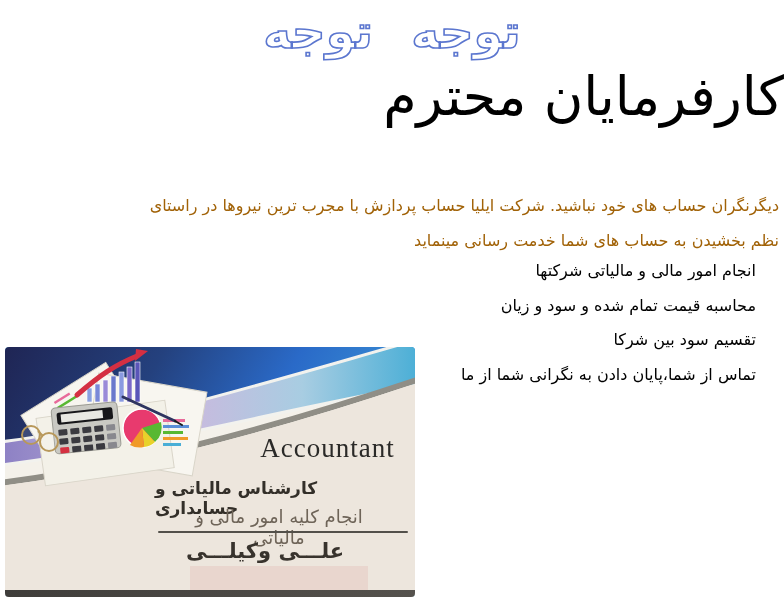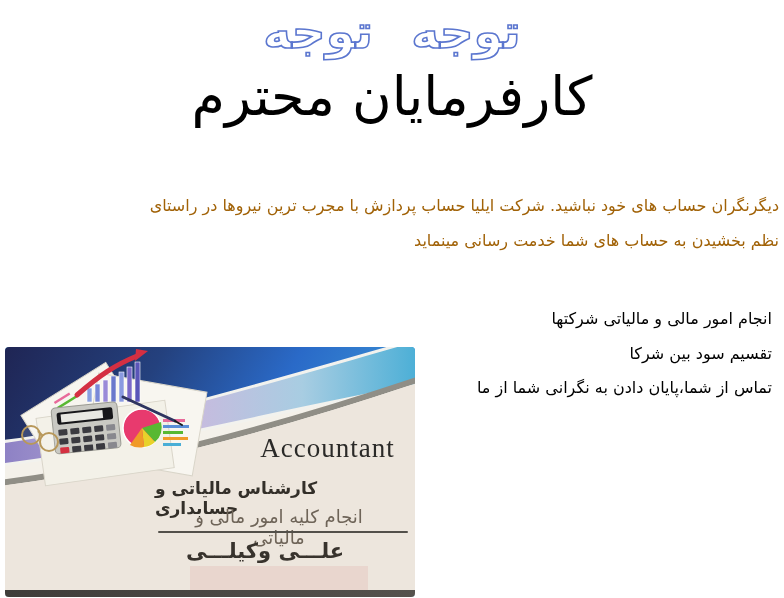--- a/index.html
+++ b/index.html
@@ -14,34 +14,34 @@
     position:absolute;top:0px;left:0;width:100%;
     text-align:center;direction:rtl;
     font-size:47px;line-height:64px;font-weight:700;
     color:#5b76cf;
     -webkit-text-fill-color:#ffffff;
     -webkit-text-stroke:1.6px #5b76cf;
     word-spacing:22px;letter-spacing:1px;
   }
   .main-title{
     position:absolute;top:58px;left:0;width:100%;margin:0;
-    text-align:center;direction:rtl;
+    text-align:right;direction:rtl;
     font-size:54px;line-height:78px;font-weight:400;color:#000000;
     letter-spacing:1px;
   }
 
   
   .intro{
     position:absolute;top:188px;right:5px;width:648px;margin:0;
     direction:rtl;text-align:right;
     font-size:16px;line-height:35px;color:#a16207;
   }
   .services{
-    position:absolute;top:261px;right:12px;width:600px;
-    direction:rtl;text-align:right;color:#000000;margin-top:48px;
+    position:absolute;top:261px;right:28px;width:600px;
+    direction:rtl;text-align:right;color:#000000;
   }
   .svc{display:block;font-size:16px;line-height:20px;margin-bottom:14.5px;}
 
   
   .photo{
     position:absolute;left:5px;top:347px;width:410px;height:250px;
     border-radius:4px;overflow:hidden;background:#7dd3fc;
   }
   .photo svg{position:absolute;inset:0;display:block;}
   .acc{
@@ -83,20 +83,21 @@
 <div class="page">
 
   <div class="attn">توجه توجه</div>
 
   <h1 class="main-title">کارفرمایان محترم</h1>
 
   <p class="intro">دیگرنگران حساب های خود نباشید. شرکت ایلیا حساب پردازش با مجرب ترین نیروها در راستای نظم بخشیدن به حساب های شما خدمت رسانی مینماید</p>
 
   <div class="services">
     <span class="svc">انجام امور مالی و مالیاتی شرکتها</span>
+    <span class="svc">محاسبه قیمت تمام شده و سود و زیان</span>
     <span class="svc">تقسیم سود بین شرکا</span>
     <span class="svc">تماس از شما،پایان دادن به نگرانی شما از ما</span>
   </div>
 
   <div class="photo">
     <svg width="410" height="250" viewBox="0 0 410 250">
       <defs>
         <linearGradient id="bgBlue" x1="0" y1="0" x2="1" y2="0.35">
           <stop offset="0" stop-color="#1f2554"></stop>
           <stop offset="0.35" stop-color="#24417e"></stop>

